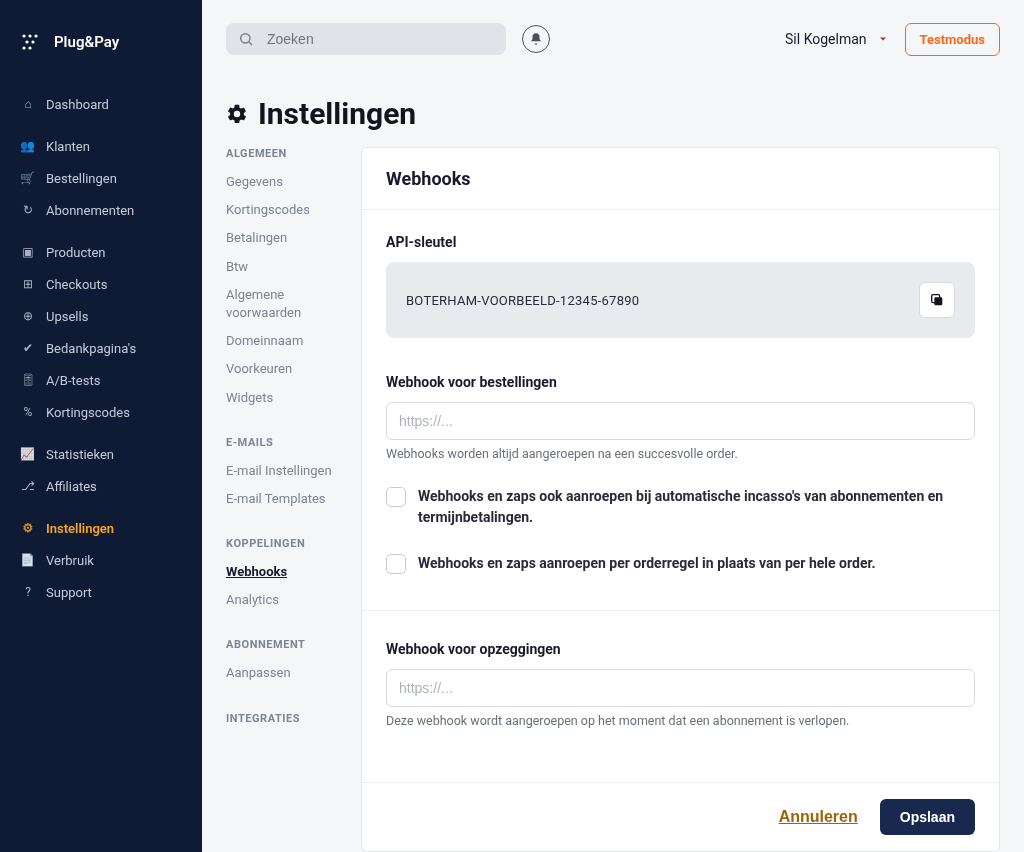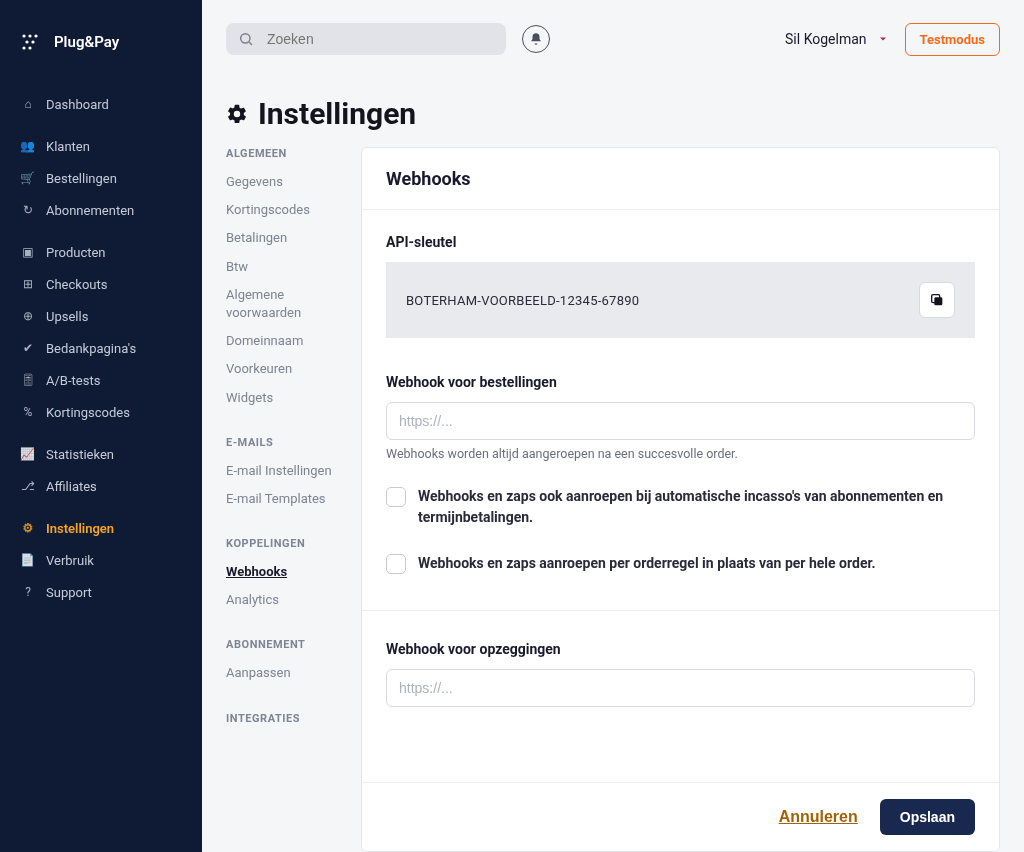--- a/index.html
+++ b/index.html
@@ -200,21 +200,21 @@
   }
   .section { margin-bottom: 36px; }
   .section-label {
     font-size: 14px;
     font-weight: 700;
     color: #1a1a2e;
     margin-bottom: 12px;
   }
   .api-key-box {
     background: #e9eaee;
-    border-radius: 0;
+    border-radius: 8px;
     padding: 20px 20px;
     display: flex;
     align-items: center;
     justify-content: space-between;
   }
   .api-key-value {
     font-size: 13px;
     color: #2a2a3a;
     letter-spacing: 0.02em;
   }
@@ -488,20 +488,21 @@
                 <div class="checkbox"></div>
                 <div class="check-label">Webhooks en zaps aanroepen per orderregel in plaats van per hele order.</div>
               </div>
             </div>
 
             <div class="divider"></div>
 
             <div class="section" style="margin-bottom:10px;">
               <div class="section-label">Webhook voor opzeggingen</div>
               <input class="text-input" type="text" placeholder="https://..." style="">
+              <div class="help-text">Deze webhook wordt aangeroepen op het moment dat een abonnement is verlopen.</div>
             </div>
           </div>
           <div class="footer">
             <button class="btn-cancel">Annuleren</button>
             <button class="btn-save">Opslaan</button>
           </div>
         </div>
       </div>
     </div>
   </div>

